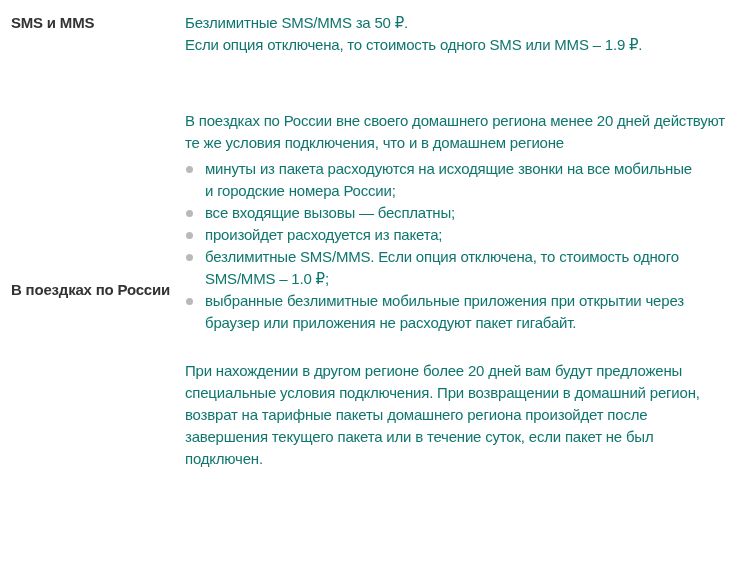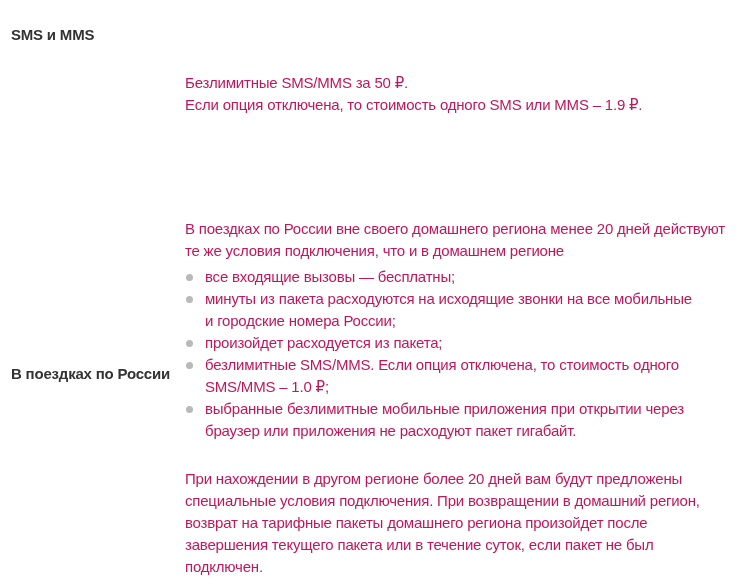--- a/index.html
+++ b/index.html
@@ -11,21 +11,21 @@
     width: 741px;
     height: 584px;
     overflow: hidden;
     font-family: "Liberation Sans", "DejaVu Sans", sans-serif;
     color: #3a3a3a;
   }
   .page {
     box-sizing: border-box;
     width: 741px;
     height: 432px;
-    padding: 24px 6px 0 11px;
+    padding: 12px 6px 0 11px;
   }
   .row {
     display: flex;
     align-items: flex-start;
   }
   .row-2 {
     margin-top: 54px;
     align-items: center;
   }
   .label-col {
@@ -36,22 +36,21 @@
     line-height: 22px;
     letter-spacing: -0.2px;
     color: #333333;
   }
   .content-col {
     flex: 0 0 550px;
     width: 550px;
     font-size: 15px;
     line-height: 22px;
     letter-spacing: -0.2px;
-    color: #be185d;
-    margin-top: 48px;
+    color: #0f766e;
   }
   .para {
     margin: 0;
     white-space: pre-line;
   }
   .para-gap {
     margin-top: 22px;
   }
   .para-gap-lg {
     margin-top: 26px;
@@ -92,26 +91,26 @@
   </section>
 
   <section class="row row-2">
     <div class="label-col">В поездках по России</div>
     <div class="content-col">
       <p class="para">В поездках по России вне своего домашнего региона менее 20 дней действуют
 те же условия подключения, что и в домашнем регионе</p>
       <ul class="bullets">
         <li class="bullet-item">
           <span class="bullet-dot"></span>
-          <span class="bullet-text">все входящие вызовы — бесплатны;</span>
+          <span class="bullet-text">минуты из пакета расходуются на исходящие звонки на все мобильные
+и городские номера России;</span>
         </li>
         <li class="bullet-item">
           <span class="bullet-dot"></span>
-          <span class="bullet-text">минуты из пакета расходуются на исходящие звонки на все мобильные
-и городские номера России;</span>
+          <span class="bullet-text">все входящие вызовы — бесплатны;</span>
         </li>
         <li class="bullet-item">
           <span class="bullet-dot"></span>
           <span class="bullet-text">произойдет расходуется из пакета;</span>
         </li>
         <li class="bullet-item">
           <span class="bullet-dot"></span>
           <span class="bullet-text">безлимитные SMS/MMS. Если опция отключена, то стоимость одного
 SMS/MMS – 1.0 ₽;</span>
         </li>

